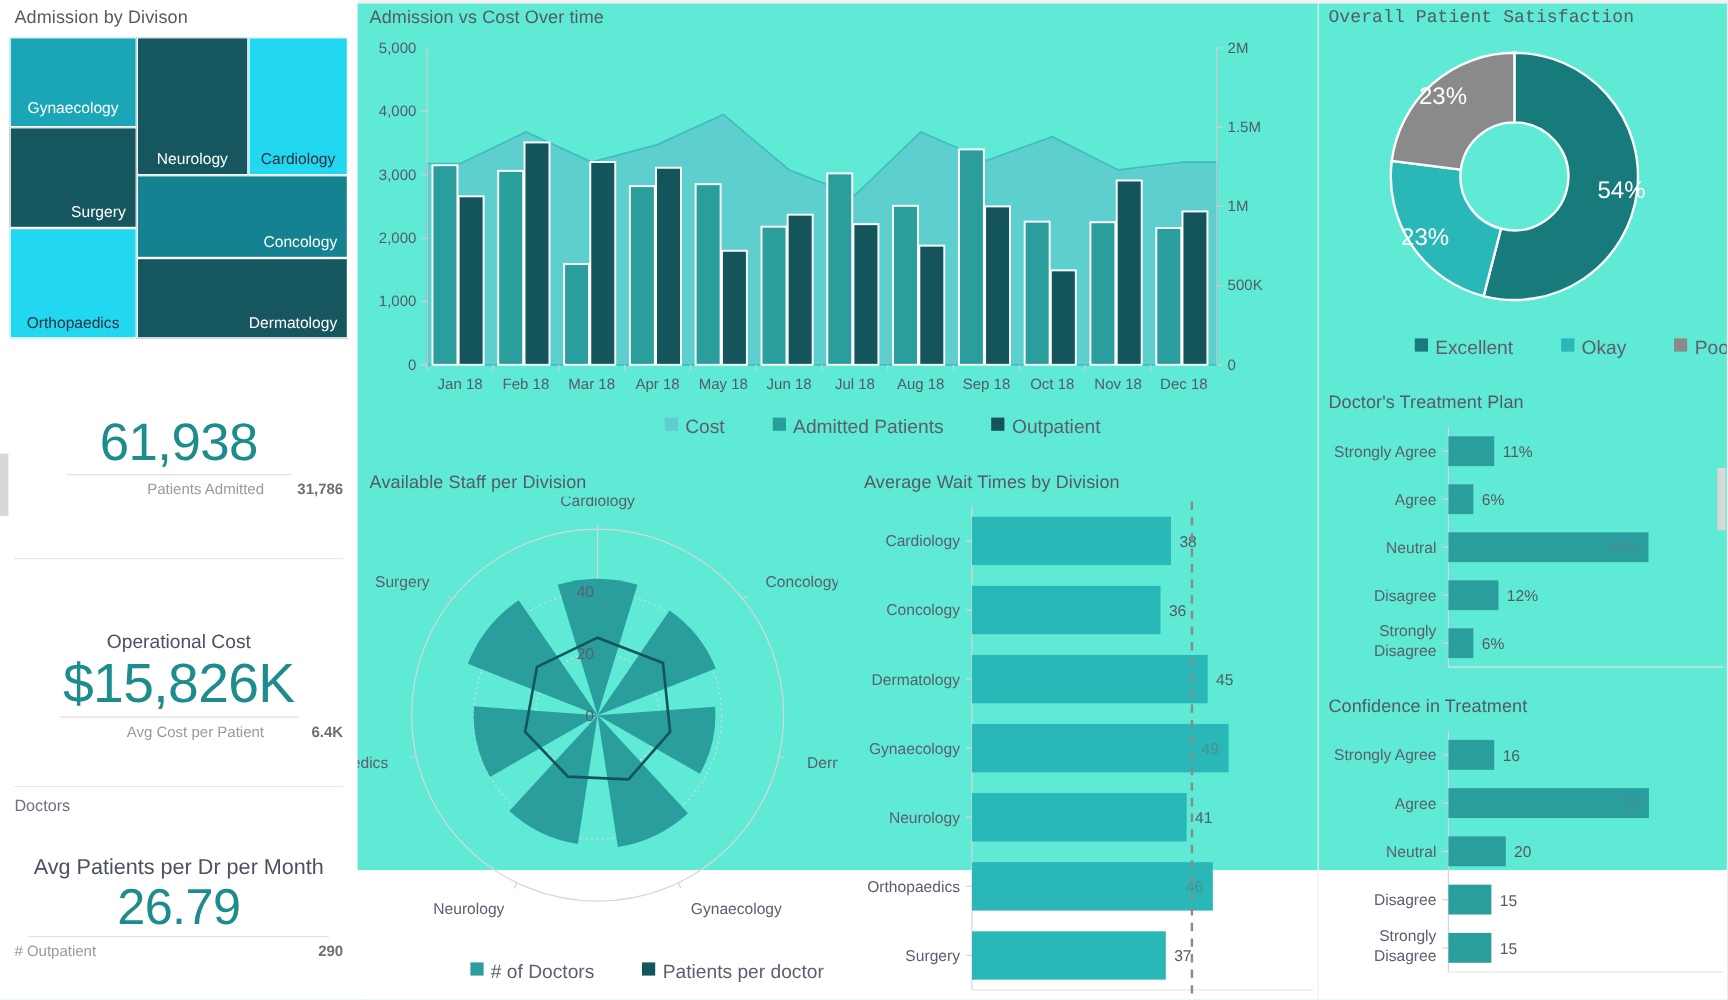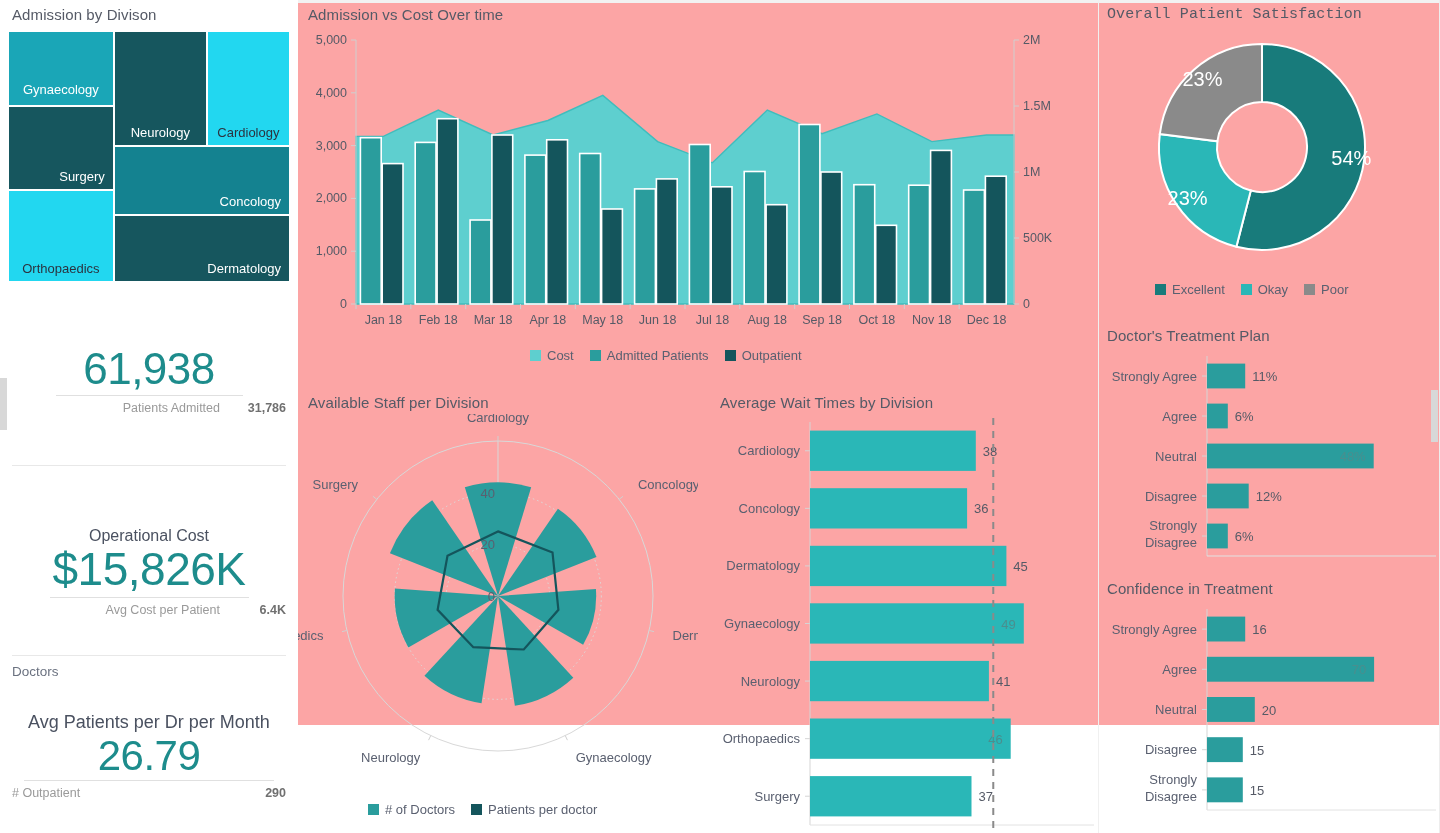--- a/index.html
+++ b/index.html
@@ -2,21 +2,21 @@
 <html><head>
 <meta charset="utf-8">
 <style>
   * { box-sizing: border-box; margin: 0; padding: 0; }
   html, body {
     width: 1440px; height: 833px;
     background: #ffffff;
     font-family: "Liberation Sans", sans-serif;
     overflow: hidden;
   }
-  .dashboard { position: relative; width: 1440px; height: 725px; background: #fca5a5; }
+  .dashboard { position: relative; width: 1440px; height: 725px; background: #5eead4; }
 
   .panel-title {
     font-size: 15px; color: #555a66; font-weight: 400;
     letter-spacing: .1px; white-space: nowrap;
   }
 
   
   .topbar { position:absolute; left:0; top:0; width:1440px; height:3px; background:#f2f2f2; }
 
   
@@ -38,21 +38,21 @@
   .kpi-sub .s-val { color:#707070; font-weight: 700; min-width: 52px; text-align: right; }
   .section-label { position:absolute; left:12px; font-size:13.5px; color:#6b7280; }
   .left-scroll { position:absolute; left:0; top:378px; width:7px; height:52px; background:#d8d8d8; border-radius:0; }
 
   
   .col-mid { position: absolute; left: 298px; top: 0; width: 800px; height: 833px; }
   .col-right { position: absolute; left: 1098px; top: 0; width: 342px; height: 833px; border-left:1px solid #f0f0f0; }
 
   .chart-svg { display:block; }
   .legend { display:flex; align-items:center; gap:16px; }
-  .legend-item { display:flex; align-items:center; gap:6px; font-size:13px; color:#5a6070; white-space:nowrap; }
+  .legend-item { display:flex; gap:6px; font-size:16px; color:#5a6070; white-space:nowrap;margin-left:24px; }
   .swatch { width:11px; height:11px; display:inline-block; }
 
   .right-scroll { position:absolute; right:2px; top:390px; width:7px; height:52px; background:#d8d8d8; }
   .right-edge { position:absolute; right:0; top:0; width:1px; height:833px; background:#ededed; }
 </style>
 </head>
 <body>
 
 <div class="dashboard">
   <div class="topbar"></div>

